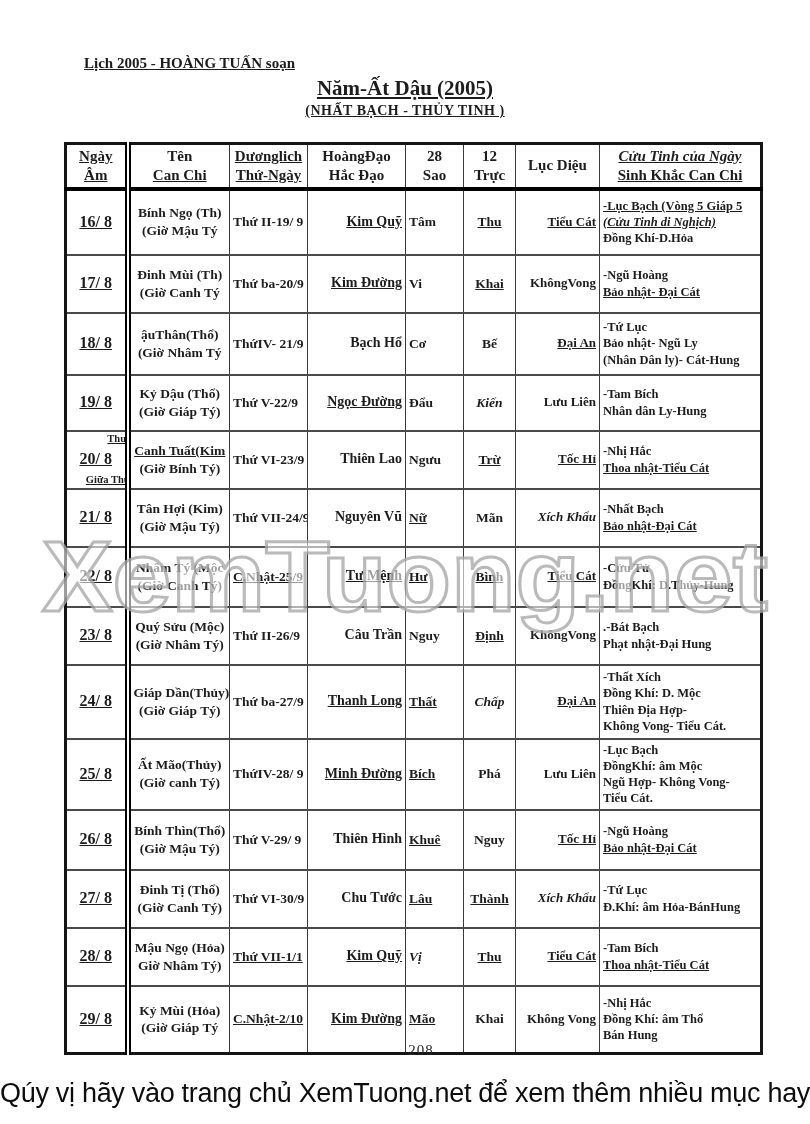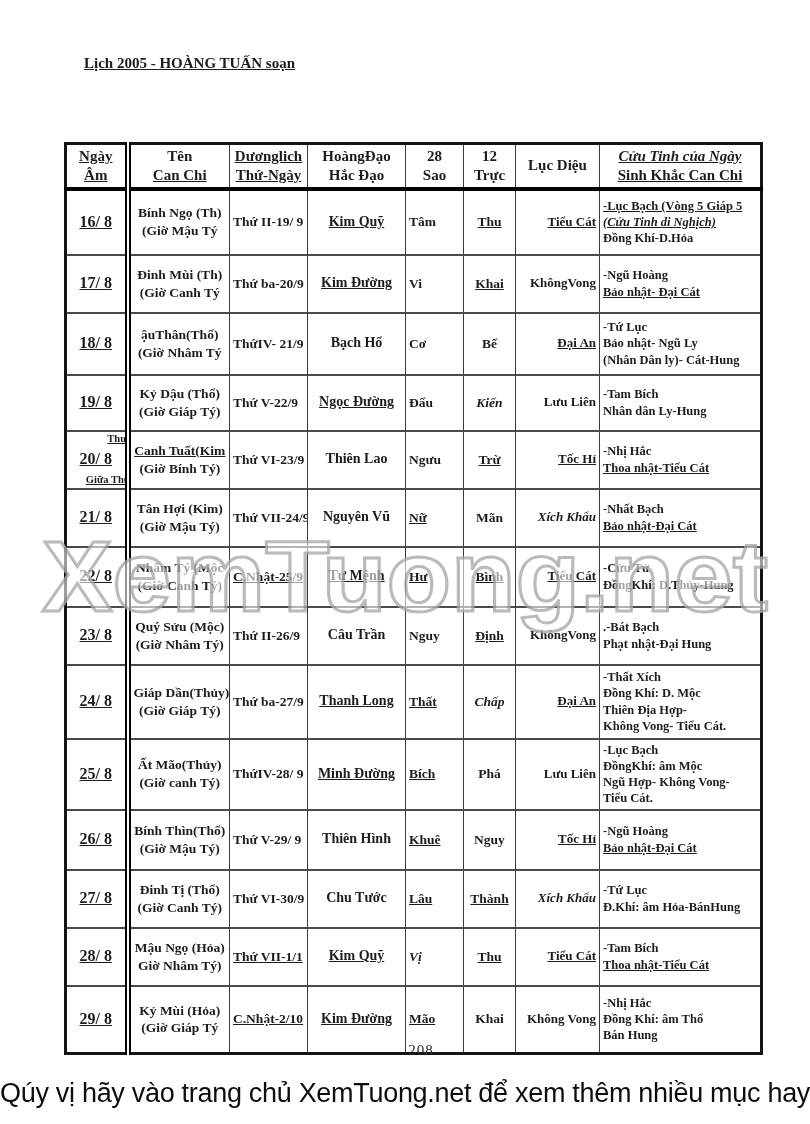--- a/index.html
+++ b/index.html
@@ -42,21 +42,21 @@
   td.c-day .day{text-decoration:underline;}
   .note-top,.note-bot{
     position:absolute;left:0;width:100%;text-align:center;
     font-size:10.5px;font-weight:bold;text-decoration:underline;line-height:1;
   }
   .note-top{top:2px;padding-left:31px;}
   .note-bot{bottom:2px;padding-left:12px;}
   td{font-size:13px;font-weight:bold;line-height:1.3;}
   td.c-canchi{text-align:center;font-size:13.5px;}
   td.c-duong{text-align:left;padding-left:5px;font-size:13.5px;}
-  td.c-hoangdao{text-align:center;padding-left:8px;font-size:14px;}
+  td.c-hoangdao{text-align:right;padding-left:8px;font-size:14px;}
   td.c-sao{text-align:left;padding-left:14px;font-size:13.5px;}
   td.c-truc{text-align:center;font-size:13.5px;}
   td.c-lucdieu{text-align:right;font-size:13px;}
   td.c-cuutinh{text-align:left;padding-left:6px;font-size:12.5px;line-height:1.3;}
   .ln{white-space:nowrap;}
   .watermark{
     position:absolute;left:0;top:515px;width:810px;height:125px;
     pointer-events:none;opacity:.8;
   }
   .page-number{
@@ -68,20 +68,22 @@
     font-family:"Liberation Sans","DejaVu Sans",sans-serif;
     font-size:27px;color:#0d0d0d;white-space:nowrap;letter-spacing:-.3px;
   }
 </style>
 </head>
 <body>
 
 <div class="author-note">Lịch 2005 - HOÀNG TUẤN soạn</div>
 
 <div class="titles">
+  <div class="title1">Năm-Ất Dậu (2005)</div>
+  <div class="title3">(NHẤT BẠCH - THỦY TINH )</div>
 </div>
 
 <table class="cal">
   <colgroup>
     <col style="width:62px">
       <col style="width:102px">
       <col style="width:78px">
       <col style="width:98px">
     <col style="width:58px">
       <col style="width:52px">

